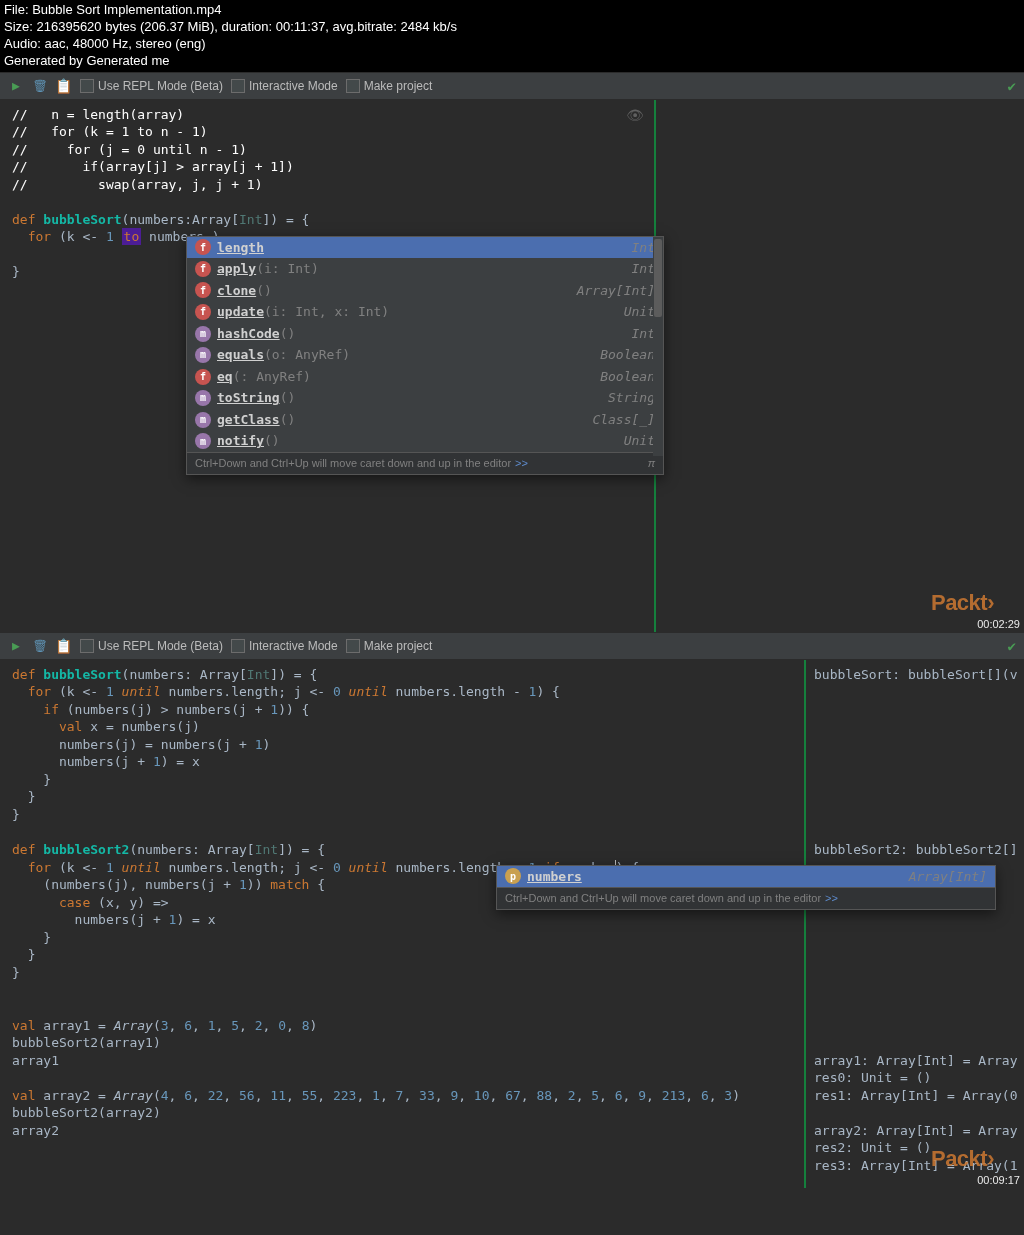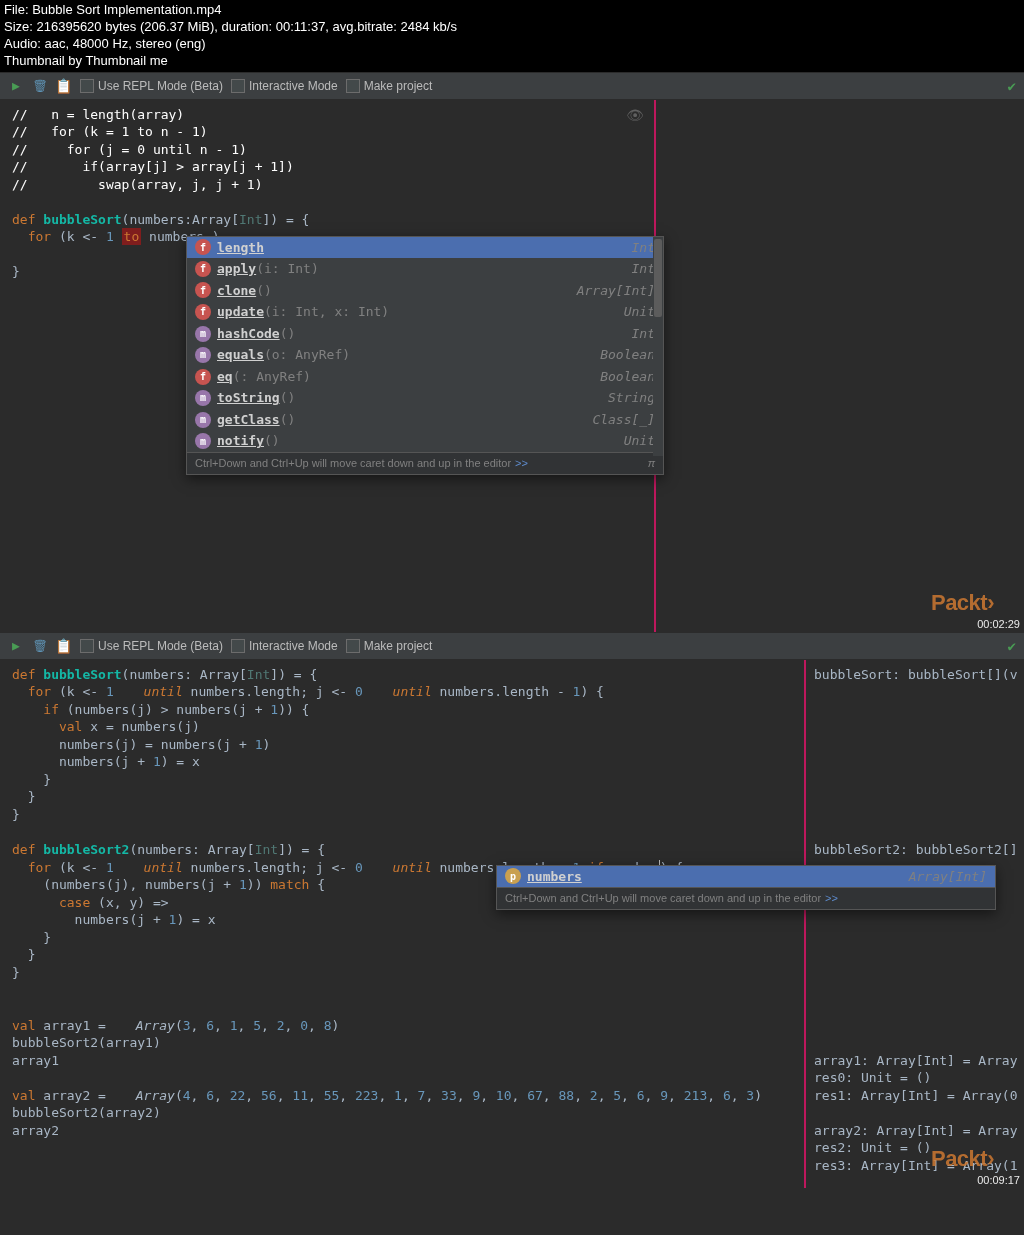--- a/index.html
+++ b/index.html
@@ -68,34 +68,34 @@
 .code-left {
   flex: 1;
   padding: 6px 12px;
   min-height: 200px;
   position: relative;
   font-family: 'Consolas', 'Monaco', monospace;
   line-height: 1.35;
 }
 .code-right {
   width: 230px;
-  border-left: 2px solid #be185d;
+  border-left: 2px solid #15803d;
   padding: 6px 8px;
   font-family: 'Consolas', 'Monaco', monospace;
   line-height: 1.35;
   overflow: hidden;
   white-space: nowrap;
 }
 .code-line { white-space: pre; }
 .comment { color: #ffffff; }
 .keyword { color: #cc7832; }
 .def-name { color: #14b8a6; font-weight: bold; }
 .type-param { color: #507874; }
 .number { color: #6897bb; }
-.ital { font-style: italic; margin-left: 22px; }
+.ital { font-style: italic; }
 .eye-icon {
   position: absolute;
   top: 6px;
   right: 10px;
   color: #606060;
   font-size: 14px;
 }
 .autocomplete {
   position: absolute;
   background: #3c3f41;
@@ -183,21 +183,21 @@
   z-index: 10;
 }
 </style>
 </head>
 <body>
 
 <div class="file-info">
   <div>File: Bubble Sort Implementation.mp4</div>
   <div>Size: 216395620 bytes (206.37 MiB), duration: 00:11:37, avg.bitrate: 2484 kb/s</div>
   <div>Audio: aac, 48000 Hz, stereo (eng)</div>
-  <div>Thumbnail by Thumbnail me</div>
+  <div>Generated by Generated me</div>
 </div>
 
 <div class="panel">
   <div class="toolbar">
     <span class="toolbar-icon play-icon">▶</span>
     <span class="toolbar-icon trash-icon">🗑</span>
     <span class="toolbar-icon clipboard-icon">📋</span>
     <label class="checkbox-wrap">
       <span class="checkbox"></span>
       <span>Use REPL Mode (Beta)</span>
@@ -216,21 +216,21 @@
   <div class="code-area" style="height:532px;">
     <div class="code-left">
       <span class="eye-icon">👁</span>
       <div class="code-line comment">//   n = length(array)</div>
       <div class="code-line comment">//   for (k = 1 to n - 1)</div>
       <div class="code-line comment">//     for (j = 0 until n - 1)</div>
       <div class="code-line comment">//       if(array[j] &gt; array[j + 1])</div>
       <div class="code-line comment">//         swap(array, j, j + 1)</div>
       <div class="code-line">&nbsp;</div>
       <div class="code-line"><span class="keyword">def </span><span class="def-name">bubbleSort</span>(numbers:Array[<span class="type-param">Int</span>]) = {</div>
-      <div class="code-line">  <span class="keyword">for </span>(k &lt;- <span class="number">1</span> <span class="keyword highlight-bg" style="background:#7f1d1d;padding:1px 2px;">to</span> numbers.)</div>
+      <div class="code-line">  <span class="keyword">for </span>(k &lt;- <span class="number">1</span> <span class="keyword highlight-bg" style="background:#4c1d95;padding:1px 2px;">to</span> numbers.)</div>
       <div class="code-line">&nbsp;</div>
       <div class="code-line">}</div>
 
       <div class="autocomplete" style="left:186px; top:136px; width:478px;">
         <div id="ac1-rows">
             <div class="ac-row selected">
               <span class="ac-badge badge-f">f</span>
               <span class="ac-name"><span class="bold">length</span><span class="ac-params"></span></span>
               <span class="ac-type">Int</span>
             </div>

